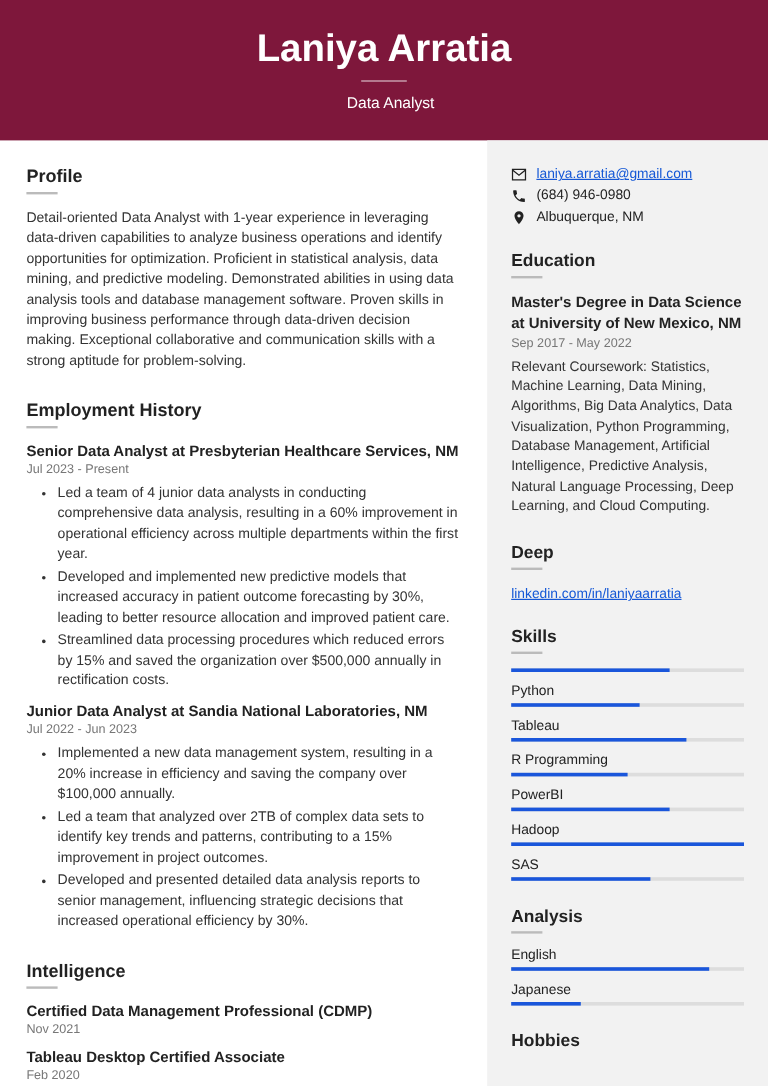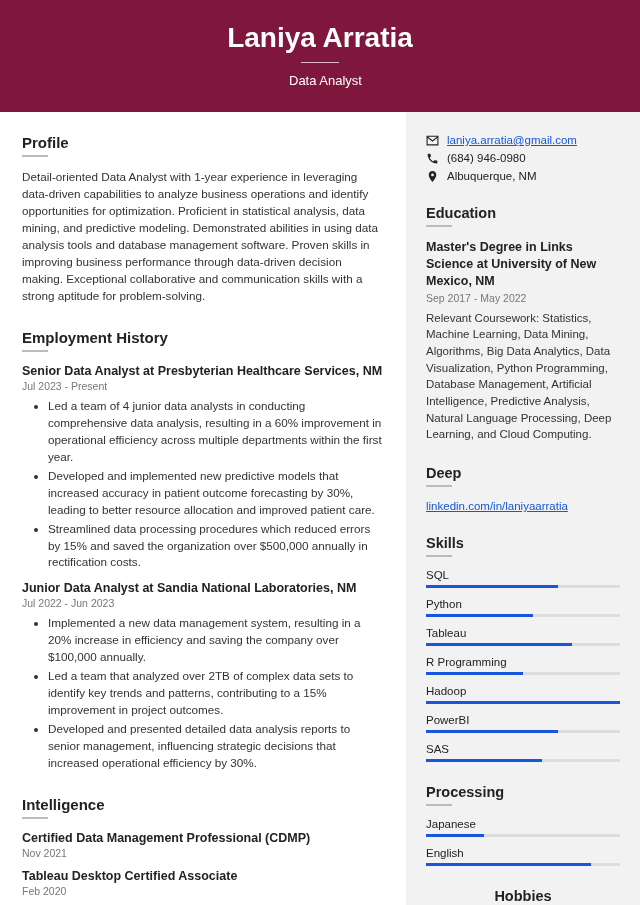--- a/index.html
+++ b/index.html
@@ -1,18 +1,18 @@
 <!DOCTYPE html>
 <html><head>
 <meta charset="utf-8">
 <style>
   * { box-sizing: border-box; margin: 0; padding: 0; }
   body { font-family: -apple-system, BlinkMacSystemFont, "Segoe UI", Arial, sans-serif; width: 640px; background: #fff; color: #222; }
   .header { background: #7e173b; color: #fff; text-align: center; padding: 22px 0 24px; }
-  .header h1 { font-size: 28px; font-weight: 700; }
+  .header h1 { font-size: 32px; font-weight: 700; }
   .header .divider { width: 38px; height: 1px; background: rgba(255,255,255,0.7); margin: 8px auto 10px; }
   .header .role { font-size: 13px; padding-left: 11px; }
   .body { display: flex; }
   .main { width: 406px; padding: 22px 22px 20px 22px; }
   .sidebar { width: 234px; background: #f2f2f2; padding: 22px 20px 20px 20px; font-size: 12px; }
   .sect-title { font-size: 15px; font-weight: 700; margin-bottom: 4px; }
   .rule { width: 26px; height: 2px; background: #bbb; margin-bottom: 12px; }
   .main p { font-size: 11.7px; line-height: 1.45; color: #333; }
   .main .section { margin-bottom: 24px; }
   .job-title { font-size: 12.5px; font-weight: 700; margin-top: 4px; }
@@ -113,37 +113,36 @@
         <svg class="icon" viewBox="0 0 24 24" fill="#222">
             <path d="M12 2C8.1 2 5 5.1 5 9c0 5.2 7 13 7 13s7-7.8 7-13c0-3.9-3.1-7-7-7zm0 9.5c-1.4 0-2.5-1.1-2.5-2.5S10.6 6.5 12 6.5s2.5 1.1 2.5 2.5S13.4 11.5 12 11.5z"></path>
           </svg>
         <span>Albuquerque, NM</span>
       </div>
     </div>
 
     <div class="section">
       <div class="sect-title">Education</div>
       <div class="rule"></div>
-      <div class="edu-title">Master's Degree in Links Science at University of New Mexico, NM</div>
+      <div class="edu-title">Master's Degree in Data Science at University of New Mexico, NM</div>
       <div class="date">Sep 2017 - May 2022</div>
       <p>Relevant Coursework: Statistics, Machine Learning, Data Mining, Algorithms, Big Data Analytics, Data Visualization, Python Programming, Database Management, Artificial Intelligence, Predictive Analysis, Natural Language Processing, Deep Learning, and Cloud Computing.</p>
     </div>
 
     <div class="section">
       <div class="sect-title">Deep</div>
       <div class="rule"></div>
       <a href="#" class="link">linkedin.com/in/laniyaarratia</a>
     </div>
 
     <div class="section">
       <div class="sect-title">Skills</div>
       <div class="rule"></div>
       <div id="skills">
           <div class="skill">
-            <div class="skill-name">SQL</div>
             <div class="bar">
               <div class="fill" style="width: 68%;"></div>
             </div>
           </div>
           <div class="skill">
             <div class="skill-name">Python</div>
             <div class="bar">
               <div class="fill" style="width: 55%;"></div>
             </div>
           </div>
@@ -153,57 +152,57 @@
               <div class="fill" style="width: 75%;"></div>
             </div>
           </div>
           <div class="skill">
             <div class="skill-name">R Programming</div>
             <div class="bar">
               <div class="fill" style="width: 50%;"></div>
             </div>
           </div>
           <div class="skill">
+            <div class="skill-name">PowerBI</div>
+            <div class="bar">
+              <div class="fill" style="width: 68%;"></div>
+            </div>
+          </div>
+          <div class="skill">
             <div class="skill-name">Hadoop</div>
             <div class="bar">
               <div class="fill" style="width: 100%;"></div>
             </div>
           </div>
           <div class="skill">
-            <div class="skill-name">PowerBI</div>
-            <div class="bar">
-              <div class="fill" style="width: 68%;"></div>
-            </div>
-          </div>
-          <div class="skill">
             <div class="skill-name">SAS</div>
             <div class="bar">
               <div class="fill" style="width: 60%;"></div>
             </div>
           </div>
         </div>
     </div>
 
     <div class="section">
-      <div class="sect-title">Processing</div>
+      <div class="sect-title">Analysis</div>
       <div class="rule"></div>
       <div id="langs">
           <div class="skill">
+            <div class="skill-name">English</div>
+            <div class="bar">
+              <div class="fill" style="width: 85%;"></div>
+            </div>
+          </div>
+          <div class="skill">
             <div class="skill-name">Japanese</div>
             <div class="bar">
               <div class="fill" style="width: 30%;"></div>
             </div>
           </div>
-          <div class="skill">
-            <div class="skill-name">English</div>
-            <div class="bar">
-              <div class="fill" style="width: 85%;"></div>
-            </div>
-          </div>
-        </div>
-    </div>
-
-    <div class="section" style="margin-bottom:0;text-align:center;">
+        </div>
+    </div>
+
+    <div class="section" style="margin-bottom:0;">
       <div class="sect-title">Hobbies</div>
     </div>
 
   </div>
 </div>
 
 </body></html>

